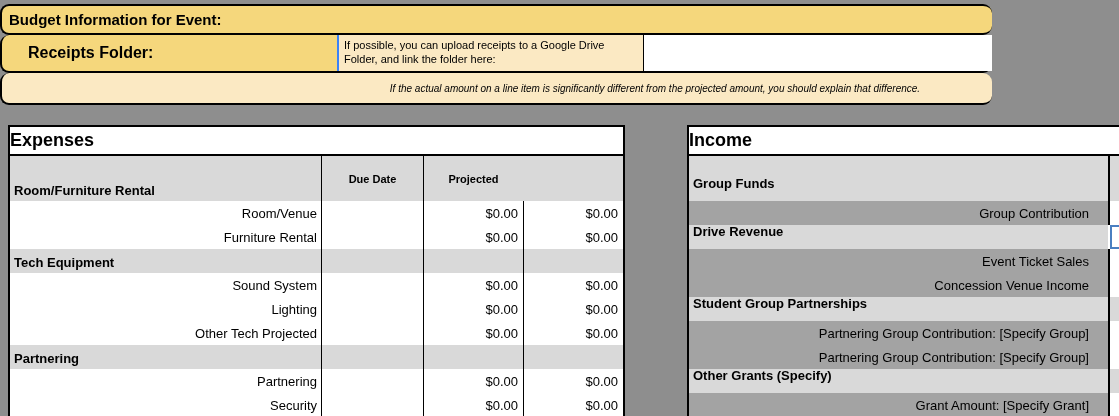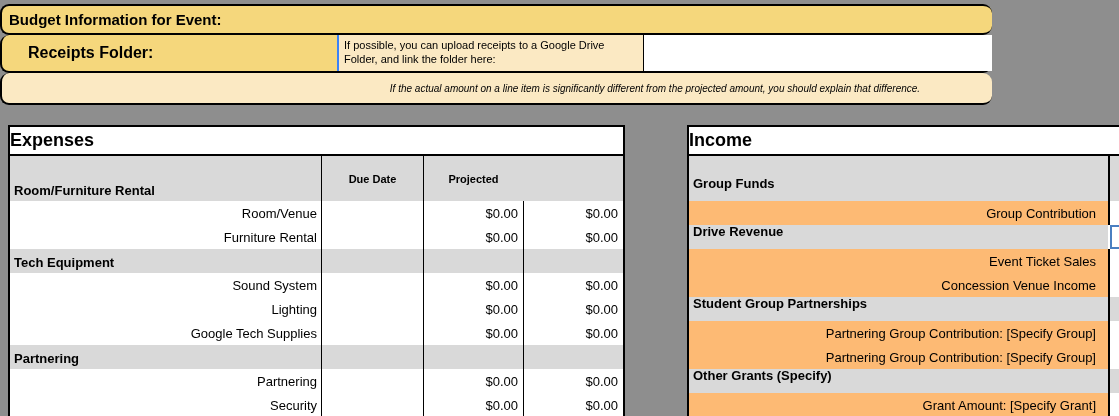--- a/index.html
+++ b/index.html
@@ -60,21 +60,21 @@
   .erow.hdr .c-label,.erow.section .c-label{justify-content:flex-start;align-items:flex-end;font-weight:bold;padding:0 4px 3px 4px;}
   .c-due{width:102px;border-left:1px solid #000;}
   .c-proj,.c-act{width:100px;border-left:1px solid #000;display:flex;align-items:center;justify-content:flex-end;padding-right:5px;}
   .erow.hdr .c-due,.erow.hdr .c-proj,.erow.hdr .c-act{
     display:flex;align-items:center;justify-content:center;
     font-weight:bold;font-size:11px;padding:12px;
   }
   
   .irow{display:flex;height:24px;font-size:13px;background:#fff;width:451px;}
   .irow.hdr{height:45px;}
-  .ilabel{width:419px;display:flex;align-items:center;justify-content:flex-end;padding-right:12px;overflow:hidden;white-space:nowrap;background:#fdba74;}
+  .ilabel{width:419px;display:flex;align-items:center;justify-content:flex-end;padding-right:19px;overflow:hidden;white-space:nowrap;background:#a3a3a3;}
   .irow.hdr .ilabel,.irow.section .ilabel{justify-content:flex-start;align-items:flex-end;font-weight:bold;padding:0 4px 10px 4px;background:var(--band);}
   .iadj{width:30px;border-left:2px solid #000;background:#fff;}
   .iadj.band{background:var(--band);}
   .iadj.selected{background:#fff;border:2px solid var(--sel);border-left:2px solid var(--sel);margin-left:2px;width:28px;}
 </style>
 </head>
 <body>
 
 <div id="canvas">
 
@@ -124,21 +124,21 @@
           <div class="c-proj">$0.00</div>
           <div class="c-act">$0.00</div>
         </div>
         <div class="erow">
           <div class="c-label">Lighting</div>
           <div class="c-due"></div>
           <div class="c-proj">$0.00</div>
           <div class="c-act">$0.00</div>
         </div>
         <div class="erow">
-          <div class="c-label">Google Tech Supplies</div>
+          <div class="c-label">Other Tech Projected</div>
           <div class="c-due"></div>
           <div class="c-proj">$0.00</div>
           <div class="c-act">$0.00</div>
         </div>
         <div class="erow section">
           <div class="c-label">Partnering</div>
           <div class="c-due"></div>
           <div class="c-proj"></div>
           <div class="c-act"></div>
         </div>

